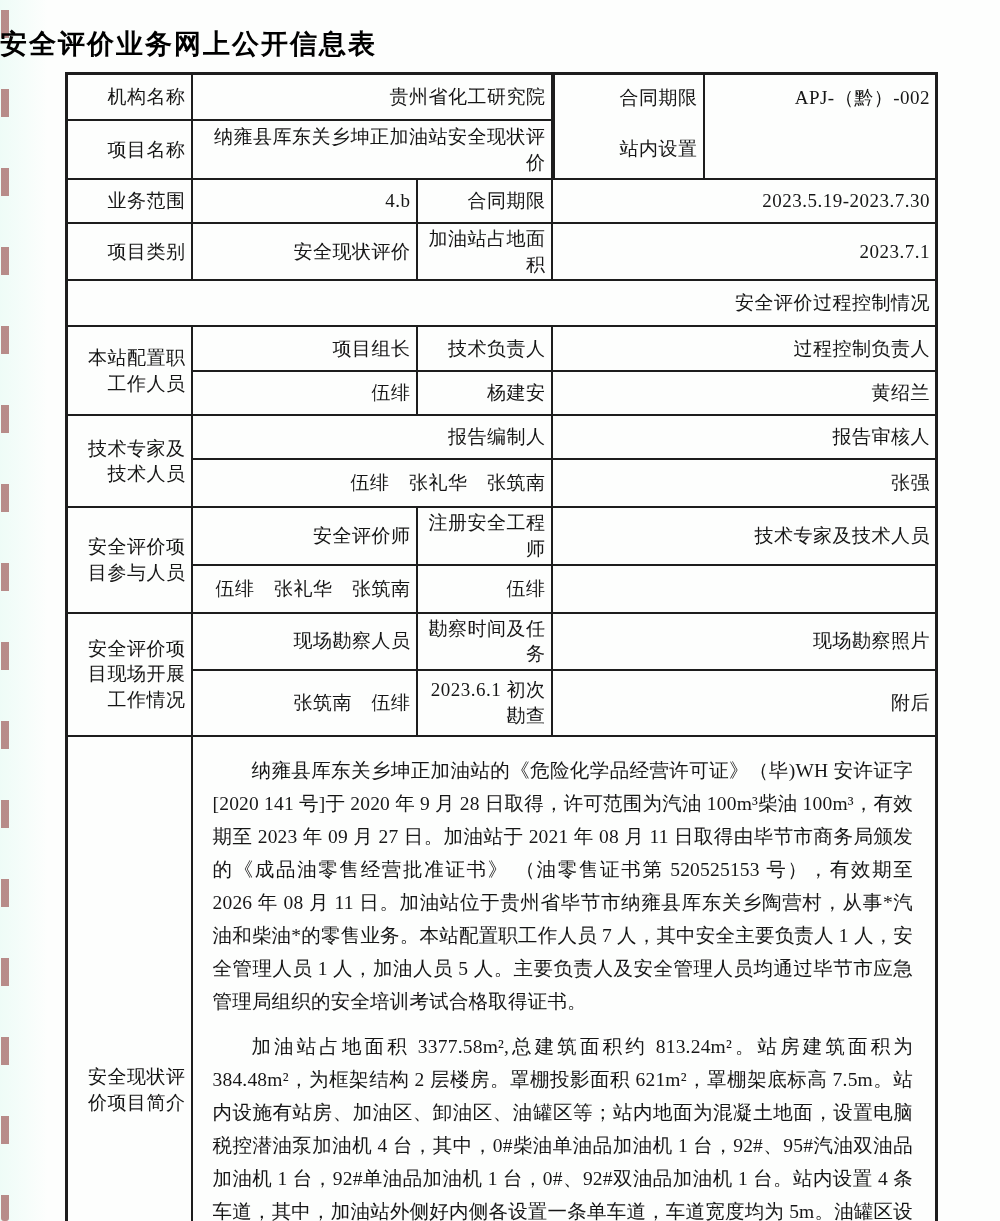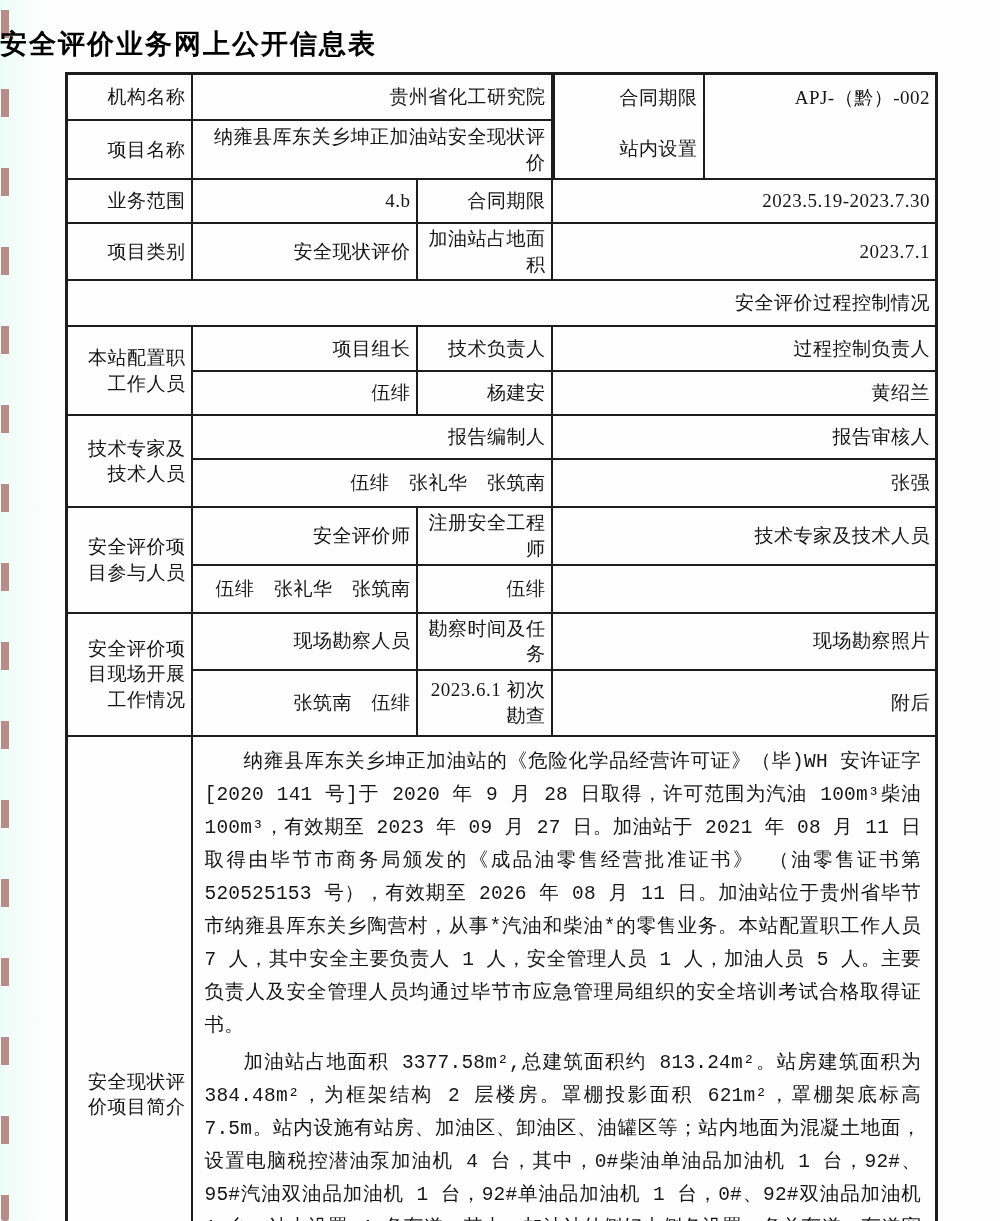--- a/index.html
+++ b/index.html
@@ -54,21 +54,21 @@
     overflow:hidden;
   }
   td.para-cell{
     text-align:justify;
     vertical-align:top;
     padding:5px 10px 5px 8px;
     line-height:33px;
     font-size:19.5px;
     letter-spacing:0.2px;
   }
-  td.para-cell p{margin:4px;text-indent:2em;font-family:Liberation Mono, monospace;}
+  td.para-cell p{margin:12px;text-indent:2em;}
   .h40{height:40px}.h53{height:53px}.h38{height:38px}
   .h39{height:39px}.h42{height:42px}.h44{height:44px}
   .h60{height:60px}.h500{height:500px}
 </style>
 </head>
 <body>
 
 <div class="scan-tint"></div>
 <div class="edge-marks"></div>
 

